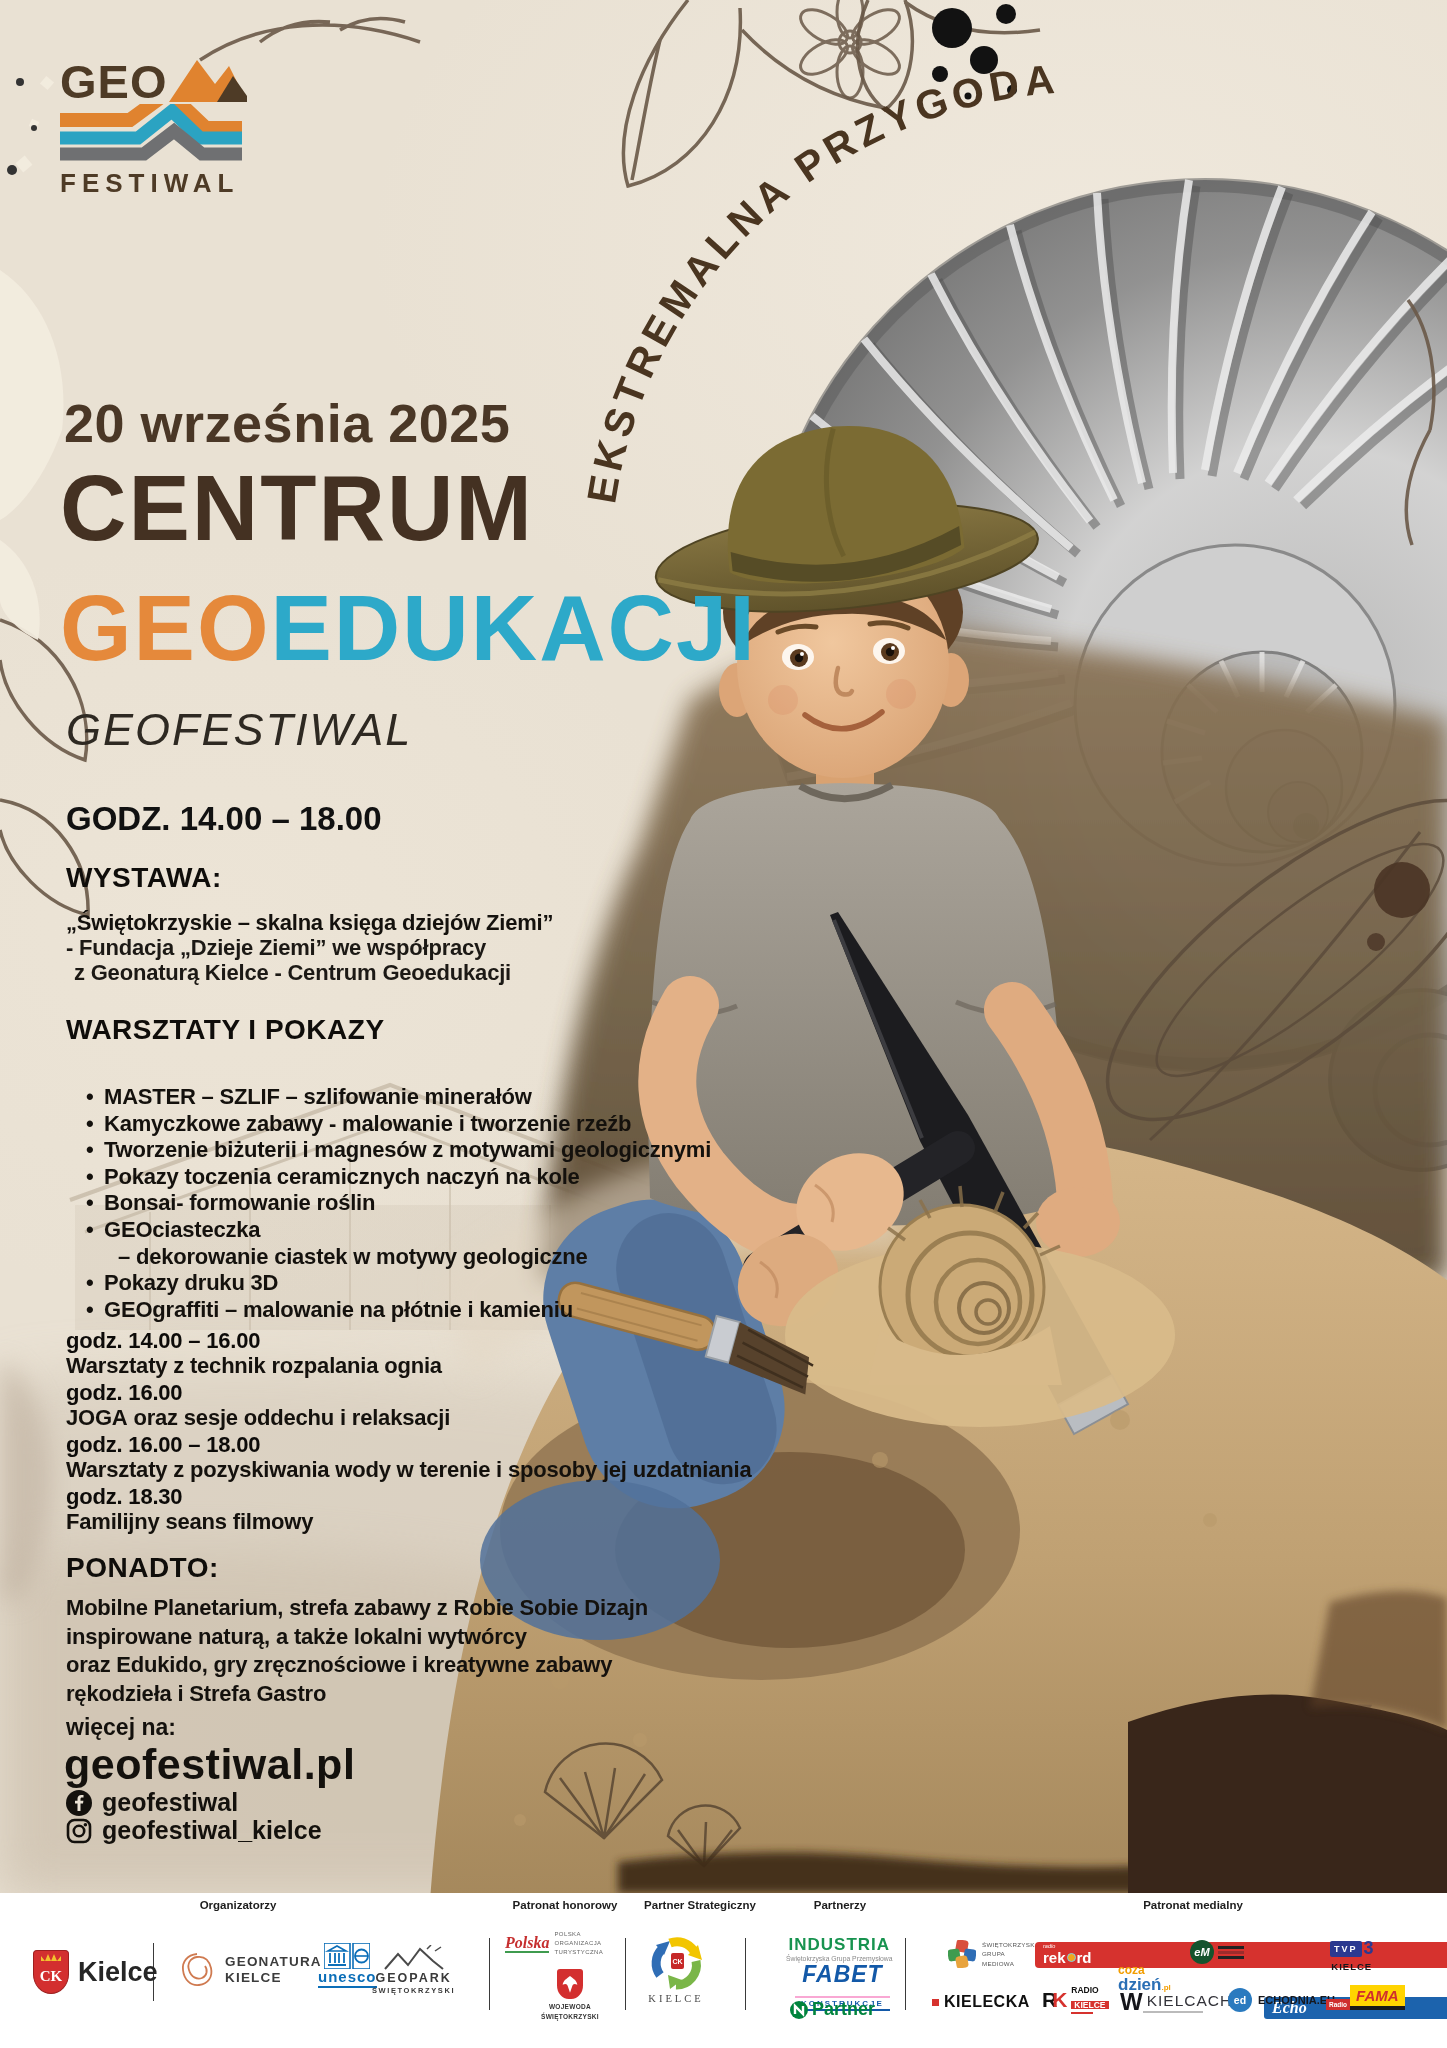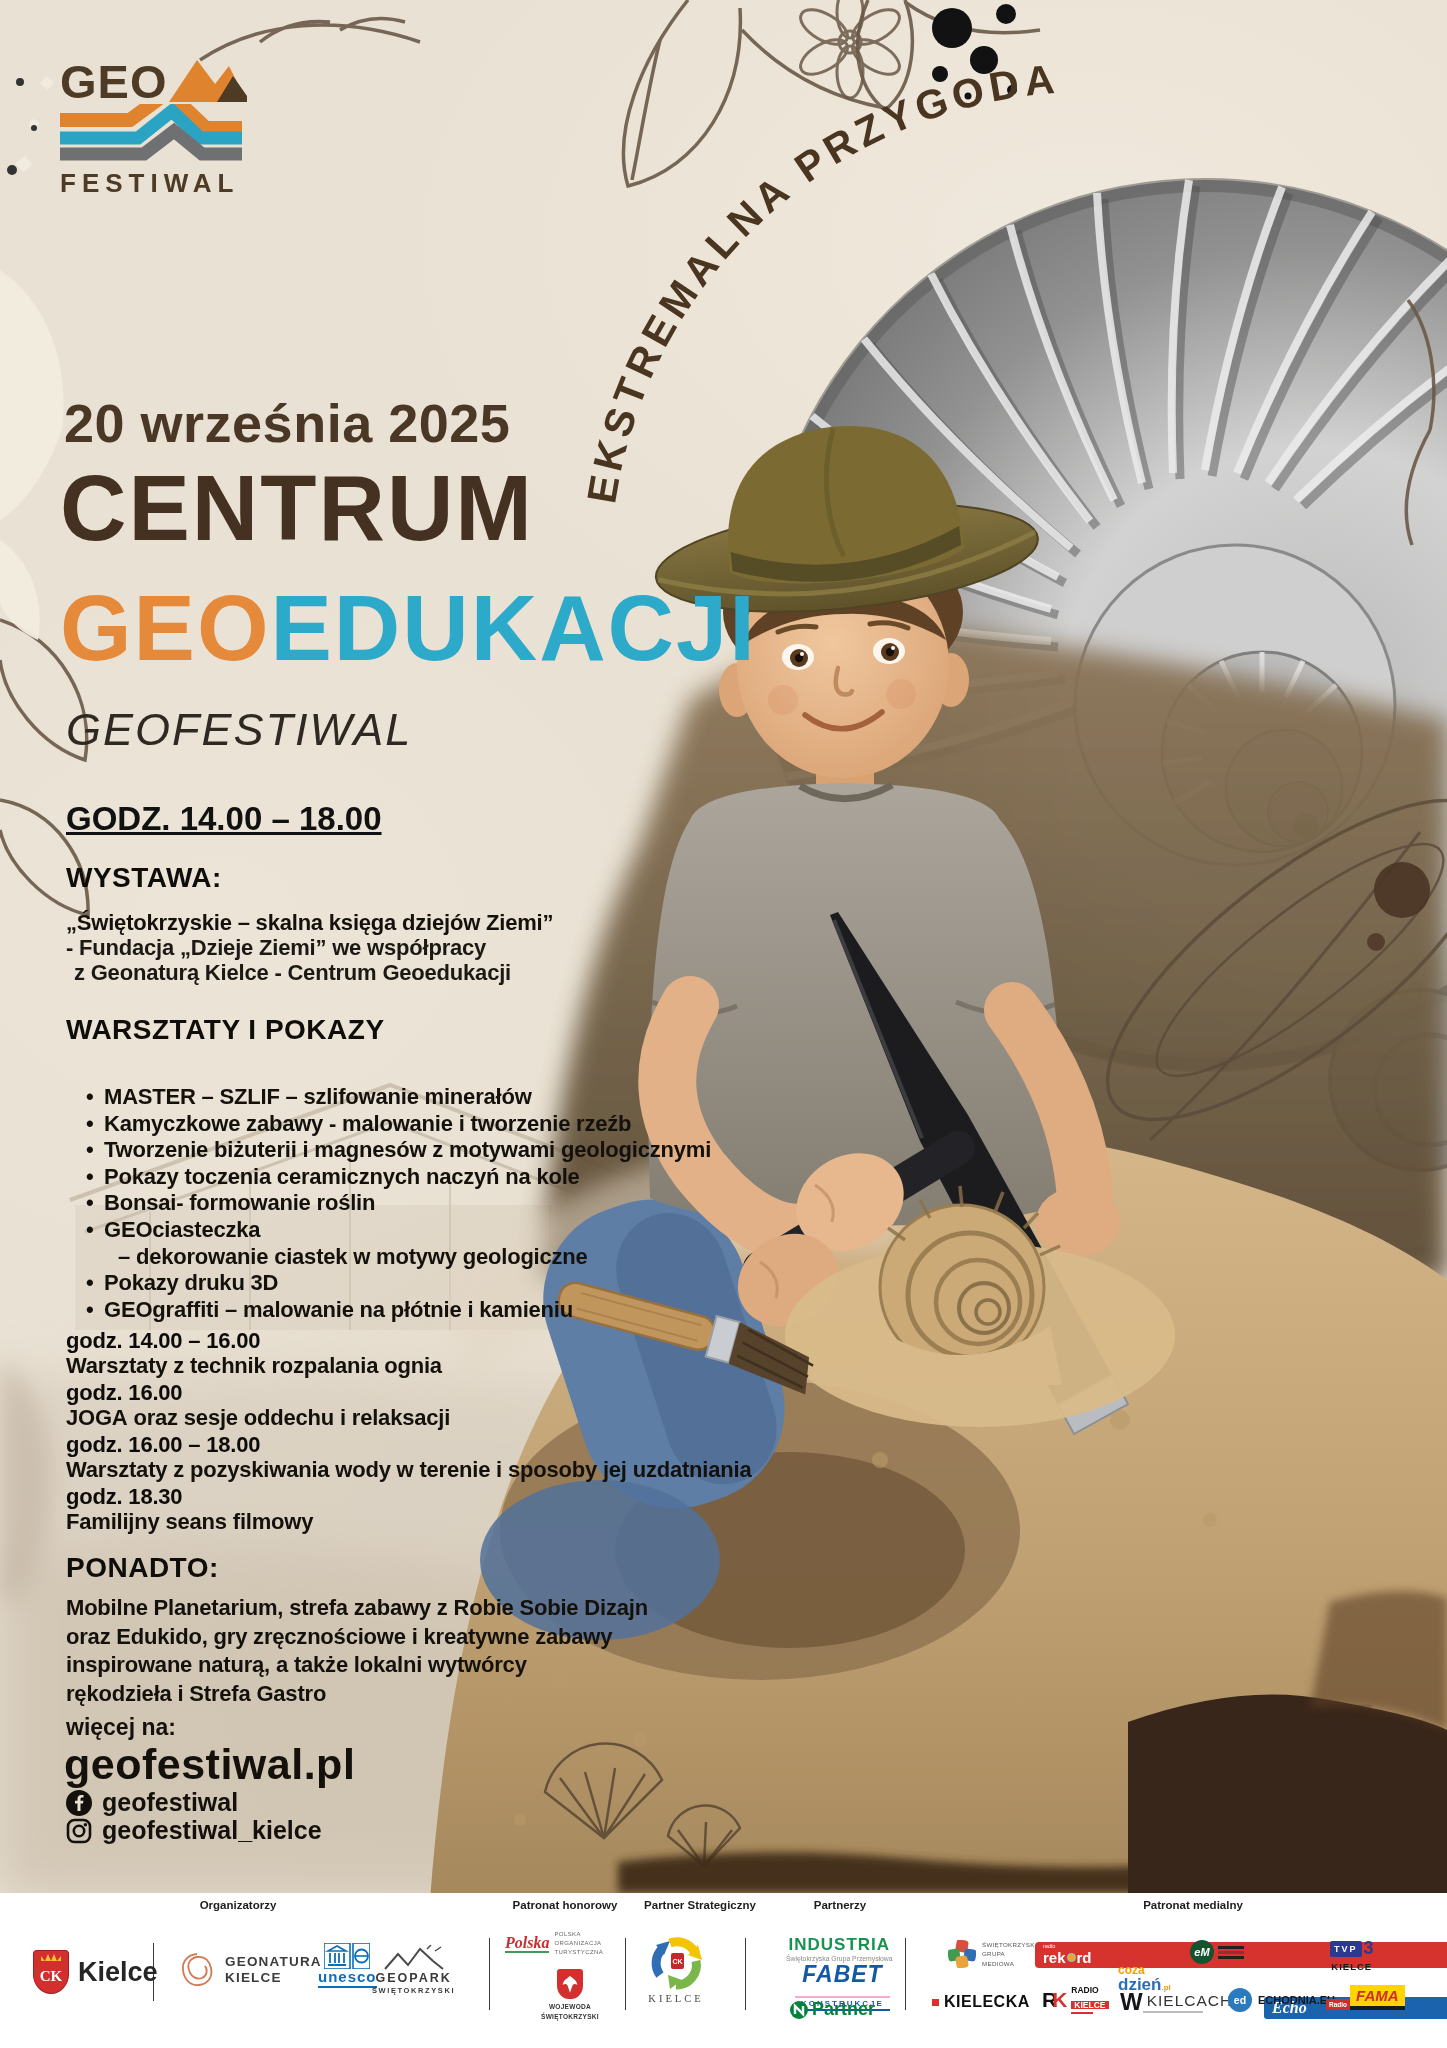--- a/index.html
+++ b/index.html
@@ -23,21 +23,21 @@
   .geologo .festiwal{font-size:26px;font-weight:800;color:#4e3b26;letter-spacing:6px;margin-top:6px;}
 
   
   .txt{z-index:5;color:#14110d;}
   .date{left:64px;top:392px;font-size:54px;font-weight:700;color:#4a3726;letter-spacing:.5px;}
   .title1{left:60px;top:462px;font-size:92px;font-weight:800;color:#443122;letter-spacing:2px;line-height:1;}
   .title2{left:60px;top:582px;font-size:92px;font-weight:800;letter-spacing:2px;line-height:1;}
   .title2 .geo{color:#e5893b;}
   .title2 .edu{color:#2da9c9;}
   .subtitle{left:66px;top:704px;font-size:45px;font-weight:400;font-style:italic;color:#2e2922;letter-spacing:2px;}
-  .hours{left:66px;top:800px;font-size:33px;font-weight:800;color:#111;text-decoration:underline;}
+  .hours{left:66px;top:800px;font-size:33px;font-weight:800;color:#111;}
   .sec-h{font-size:28px;font-weight:800;color:#0f0d0a;letter-spacing:.5px;}
   .h-wystawa{left:66px;top:862px;}
   .wyst{left:66px;top:910px;font-size:22px;font-weight:700;line-height:25px;letter-spacing:-.2px;}
   .wyst .l2,.wyst .l3{font-weight:700;color:#1c1915;}
   .wyst .l3{padding-left:8px;}
   .h-warsztaty{left:66px;top:1014px;}
   .bullets{left:66px;top:1072px;font-size:22px;font-weight:700;line-height:26.6px;letter-spacing:-.2px;list-style:none;margin:12px;padding:0;width:760px;}
   .bullets li{padding-left:26px;position:relative;white-space:nowrap;}
   .bullets li.dot::before{content:"•";position:absolute;left:8px;top:0;}
   .bullets li.sub{padding-left:40px;}
@@ -438,22 +438,22 @@
     </div>
     <div class="grp">
       <div class="t">godz. 18.30</div>
       <div class="d"><strong></strong><span>Familijny seans filmowy</span></div>
     </div>
   </div>
 
   <div class="abs txt sec-h h-ponadto">PONADTO:</div>
   <div class="abs txt ponad">
     <div>Mobilne Planetarium, strefa zabawy z Robie Sobie Dizajn</div>
+    <div>inspirowane naturą, a także lokalni wytwórcy</div>
     <div>oraz Edukido, gry zręcznościowe i kreatywne zabawy</div>
-    <div>inspirowane naturą, a także lokalni wytwórcy</div>
     <div>rękodzieła i Strefa Gastro</div>
   </div>
 
   <div class="abs txt more-label">więcej na:</div>
   <div class="abs txt site">geofestiwal.pl</div>
   <div class="abs txt soc fb-row">
     <svg width="26" height="26" viewBox="0 0 26 26">
       <circle cx="13" cy="13" r="13" fill="#14110d"></circle>
       <path d="M14.5,21 V13.6 H17 L17.4,10.8 H14.5 V9.1 C14.5,8.2 14.9,7.6 16,7.6 H17.5 V5.1 C17.2,5.05 16.2,5 15.3,5 C13,5 11.5,6.4 11.5,8.8 V10.8 H9 V13.6 H11.5 V21 Z" fill="#e9e1d3"></path>
     </svg>

